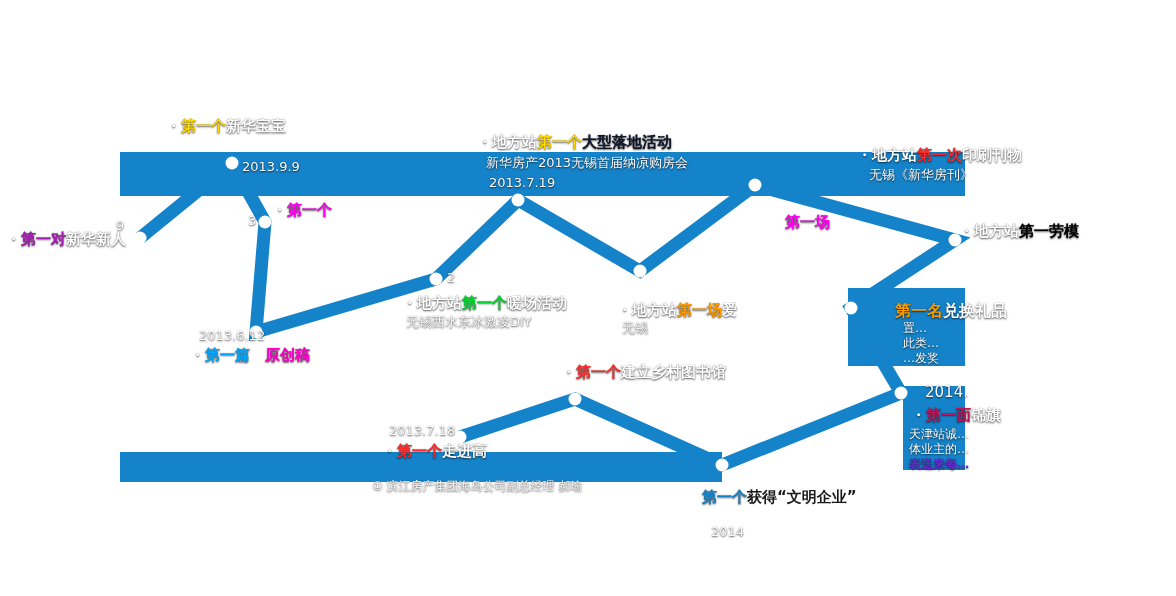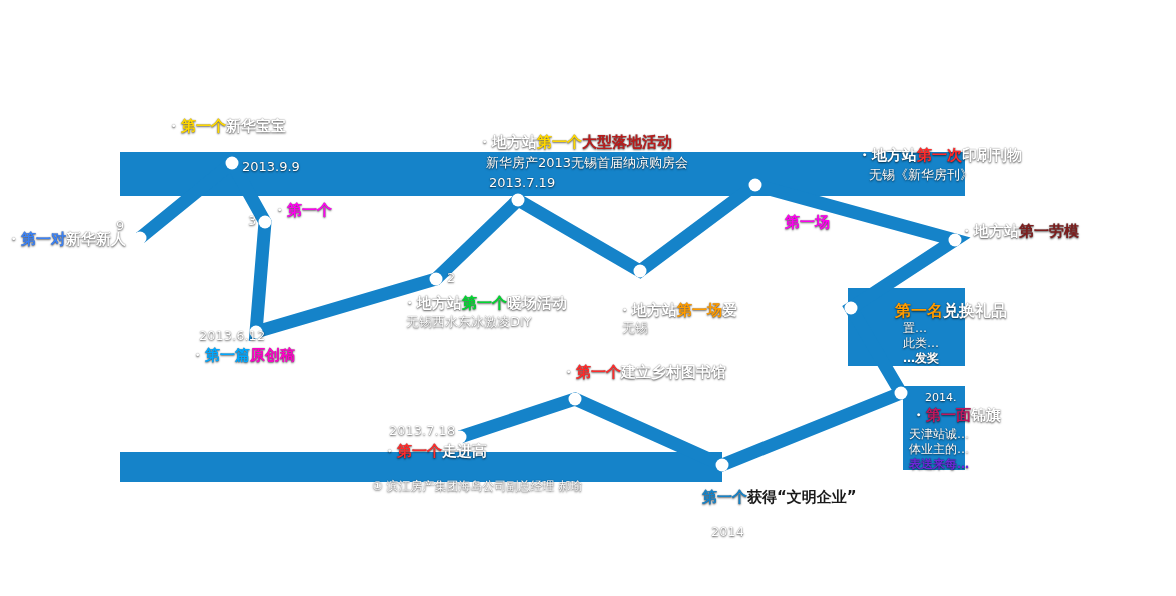--- a/index.html
+++ b/index.html
@@ -37,46 +37,46 @@
       <circle cx="851" cy="308" r="6.5" fill="#ffffff"></circle>
       <circle cx="901" cy="393" r="6.5" fill="#ffffff"></circle>
       <circle cx="722" cy="465" r="6.5" fill="#ffffff"></circle>
       <circle cx="575" cy="399" r="6.5" fill="#ffffff"></circle>
       <circle cx="460" cy="437" r="6.5" fill="#ffffff"></circle>
     </svg>
   <div id="labels">
       <div class="lbl" style="left: 166px; top: 118px; font-size: 15px; font-weight: 700;"><span class="seg sh" style="color: rgb(255, 255, 255);">・</span><span class="seg sh" style="color: rgb(255, 216, 0);">第一个</span><span class="seg sh" style="color: rgb(255, 255, 255);">新华宝宝</span></div>
       <div class="lbl" style="left: 242px; top: 160px; font-size: 13px; font-weight: 400;"><span class="seg sh" style="color: rgb(255, 255, 255);">2013.9.9</span></div>
       <div class="lbl" style="left: 116px; top: 219px; font-size: 13px; font-weight: 400;"><span class="seg sh" style="color: rgb(255, 255, 255);">9</span></div>
-      <div class="lbl" style="left: 6px; top: 231px; font-size: 15px; font-weight: 700;"><span class="seg sh" style="color: rgb(255, 255, 255);">・</span><span class="seg sh" style="color: #3b82f6;">第一对</span><span class="seg sh" style="color: rgb(255, 255, 255);">新华新人</span></div>
+      <div class="lbl" style="left: 6px; top: 231px; font-size: 15px; font-weight: 700;"><span class="seg sh" style="color: rgb(255, 255, 255);">・</span><span class="seg sh" style="color: #a21caf;">第一对</span><span class="seg sh" style="color: rgb(255, 255, 255);">新华新人</span></div>
       <div class="lbl" style="left: 248px; top: 214px; font-size: 13px; font-weight: 400;"><span class="seg sh" style="color: rgb(255, 255, 255);">3</span></div>
       <div class="lbl" style="left: 272px; top: 202px; font-size: 15px; font-weight: 700;"><span class="seg sh" style="color: rgb(255, 255, 255);">・</span><span class="seg sh" style="color: rgb(255, 0, 240);">第一个</span></div>
       <div class="lbl" style="left: 199px; top: 329px; font-size: 13px; font-weight: 400;"><span class="seg sh" style="color: rgb(255, 255, 255);">2013.6.12</span></div>
-      <div class="lbl" style="left: 190px; top: 347px; font-size: 15px; font-weight: 700;"><span class="seg sh" style="color: rgb(255, 255, 255);">・</span><span class="seg sh" style="color: rgb(0, 168, 255);">第一篇</span><span class="seg sh" style="color: rgb(255, 0, 200);">原创稿</span></div>
-      <div class="lbl" style="left: 477px; top: 134px; font-size: 15px; font-weight: 700;"><span class="seg sh" style="color: rgb(255, 255, 255);">・</span><span class="seg sh" style="color: rgb(255, 255, 255);">地方站</span><span class="seg sh" style="color: rgb(255, 216, 0);">第一个</span><span class="seg sh" style="color: #b91c1c;">大型落地活动</span></div>
+      <div class="lbl" style="left: 190px; top: 347px; font-size: 15px; font-weight: 700;"><span class="seg sh" style="color: rgb(255, 255, 255);">・</span><span class="seg sh" style="color: rgb(0, 168, 255);">第一篇</span><span class="seg sh" style="color: rgb(255, 0, 200); padding-left: 15px;">原创稿</span></div>
+      <div class="lbl" style="left: 477px; top: 134px; font-size: 15px; font-weight: 700;"><span class="seg sh" style="color: rgb(255, 255, 255);">・</span><span class="seg sh" style="color: rgb(255, 255, 255);">地方站</span><span class="seg sh" style="color: rgb(255, 216, 0);">第一个</span><span class="seg sh" style="color: #0f172a;">大型落地活动</span></div>
       <div class="lbl" style="left: 486px; top: 156px; font-size: 13px; font-weight: 400;"><span class="seg sh" style="color: rgb(255, 255, 255);">新华房产2013无锡首届纳凉购房会</span></div>
       <div class="lbl" style="left: 489px; top: 176px; font-size: 13px; font-weight: 400;"><span class="seg sh" style="color: rgb(255, 255, 255);">2013.7.19</span></div>
       <div class="lbl" style="left: 447px; top: 271px; font-size: 13px; font-weight: 400;"><span class="seg sh" style="color: rgb(255, 255, 255);">2</span></div>
       <div class="lbl" style="left: 402px; top: 295px; font-size: 15px; font-weight: 700;"><span class="seg sh" style="color: rgb(255, 255, 255);">・</span><span class="seg sh" style="color: rgb(255, 255, 255);">地方站</span><span class="seg sh" style="color: rgb(0, 216, 48);">第一个</span><span class="seg sh" style="color: rgb(255, 255, 255);">暖场活动</span></div>
       <div class="lbl" style="left: 406px; top: 315px; font-size: 13px; font-weight: 400;"><span class="seg sh" style="color: rgb(255, 255, 255);">无锡西水东冰激凌DIY</span></div>
       <div class="lbl" style="left: 617px; top: 302px; font-size: 15px; font-weight: 700;"><span class="seg sh" style="color: rgb(255, 255, 255);">・</span><span class="seg sh" style="color: rgb(255, 255, 255);">地方站</span><span class="seg sh" style="color: rgb(255, 156, 0);">第一场</span><span class="seg sh" style="color: rgb(255, 255, 255);">爱</span></div>
       <div class="lbl" style="left: 622px; top: 321px; font-size: 13px; font-weight: 400;"><span class="seg sh" style="color: rgb(255, 255, 255);">无锡</span></div>
       <div class="lbl" style="left: 561px; top: 364px; font-size: 15px; font-weight: 700;"><span class="seg sh" style="color: rgb(255, 255, 255);">・</span><span class="seg sh" style="color: rgb(255, 43, 43);">第一个</span><span class="seg sh" style="color: rgb(255, 255, 255);">建立乡村图书馆</span></div>
       <div class="lbl" style="left: 389px; top: 424px; font-size: 13px; font-weight: 400;"><span class="seg sh" style="color: rgb(255, 255, 255);">2013.7.18</span></div>
       <div class="lbl" style="left: 382px; top: 443px; font-size: 15px; font-weight: 700;"><span class="seg sh" style="color: rgb(255, 255, 255);">・</span><span class="seg sh" style="color: rgb(255, 43, 43);">第一个</span><span class="seg sh" style="color: rgb(255, 255, 255);">走进高</span></div>
       <div class="lbl" style="left: 372px; top: 480px; font-size: 12px; font-weight: 400;"><span class="seg sh" style="color: rgb(255, 255, 255);">① 滨江房产集团海岛公司副总经理 郝瑜</span></div>
       <div class="lbl" style="left: 711px; top: 477px; font-size: 13px; font-weight: 400; margin-top: 48px;"><span class="seg sh" style="color: rgb(255, 255, 255);">2014</span></div>
       <div class="lbl" style="left: 702px; top: 489px; font-size: 15px; font-weight: 700;"><span class="seg sh" style="color: rgb(21, 131, 201);">第一个</span><span class="seg nosh" style="color: rgb(26, 26, 26);">获得“文明企业”</span></div>
       <div class="lbl" style="left: 857px; top: 147px; font-size: 15px; font-weight: 700;"><span class="seg sh" style="color: rgb(255, 255, 255);">・</span><span class="seg sh" style="color: rgb(255, 255, 255);">地方站</span><span class="seg sh" style="color: rgb(255, 43, 43);">第一次</span><span class="seg sh" style="color: rgb(255, 255, 255);">印刷刊物</span></div>
       <div class="lbl" style="left: 869px; top: 168px; font-size: 13px; font-weight: 400;"><span class="seg sh" style="color: rgb(255, 255, 255);">无锡《新华房刊》</span></div>
       <div class="lbl" style="left: 785px; top: 214px; font-size: 15px; font-weight: 700;"><span class="seg sh" style="color: rgb(255, 0, 240);">第一场</span></div>
-      <div class="lbl" style="left: 959px; top: 223px; font-size: 15px; font-weight: 700;"><span class="seg sh" style="color: rgb(255, 255, 255);">・</span><span class="seg sh" style="color: rgb(255, 255, 255);">地方站</span><span class="seg sh" style="color: #7f1d1d; text-align: right;">第一劳模</span></div>
+      <div class="lbl" style="left: 959px; top: 223px; font-size: 15px; font-weight: 700;"><span class="seg sh" style="color: rgb(255, 255, 255);">・</span><span class="seg sh" style="color: rgb(255, 255, 255);">地方站</span><span class="seg sh" style="color: #000000; text-align: right;">第一劳模</span></div>
       <div class="lbl" style="left: 895px; top: 302px; font-size: 16px; font-weight: 700;"><span class="seg sh" style="color: rgb(255, 156, 0);">第一名</span><span class="seg sh" style="color: rgb(255, 255, 255);">兑换礼品</span></div>
       <div class="lbl" style="left: 903px; top: 322px; font-size: 12px; font-weight: 400;"><span class="seg sh" style="color: rgb(255, 255, 255);">置…</span></div>
       <div class="lbl" style="left: 903px; top: 337px; font-size: 12px; font-weight: 400;"><span class="seg sh" style="color: rgb(255, 255, 255);">此类…</span></div>
-      <div class="lbl" style="left: 903px; top: 352px; font-size: 12px; font-weight: 700;"><span class="seg sh" style="color: rgb(255, 255, 255);">…发奖</span></div>
-      <div class="lbl" style="left: 925px; top: 392px; font-size: 11px; font-weight: 400;"><span class="seg sh" style="color: rgb(255, 255, 255);">2014.</span></div>
+      <div class="lbl" style="left: 903px; top: 352px; font-size: 12px; font-weight: 400;"><span class="seg sh" style="color: rgb(255, 255, 255);">…发奖</span></div>
+      <div class="lbl" style="left: 925px; top: 384px; font-size: 15px; font-weight: 400;"><span class="seg sh" style="color: rgb(255, 255, 255);">2014.</span></div>
       <div class="lbl" style="left: 911px; top: 407px; font-size: 15px; font-weight: 700;"><span class="seg sh" style="color: rgb(255, 255, 255);">・</span><span class="seg sh" style="color: #be185d;">第一面</span><span class="seg sh" style="color: rgb(255, 255, 255);">锦旗</span></div>
       <div class="lbl" style="left: 909px; top: 428px; font-size: 12px; font-weight: 400;"><span class="seg sh" style="color: rgb(255, 255, 255);">天津站诚…</span></div>
       <div class="lbl" style="left: 909px; top: 443px; font-size: 12px; font-weight: 400; text-align: center;"><span class="seg sh" style="color: rgb(255, 255, 255);">体业主的…</span></div>
       <div class="lbl" style="left: 909px; top: 458px; font-size: 12px; font-weight: 400;"><span class="seg sh" style="color: #6d28d9; font-weight: bold;">表送来每…</span></div>
     </div>
 </div>
 
 </body></html>

